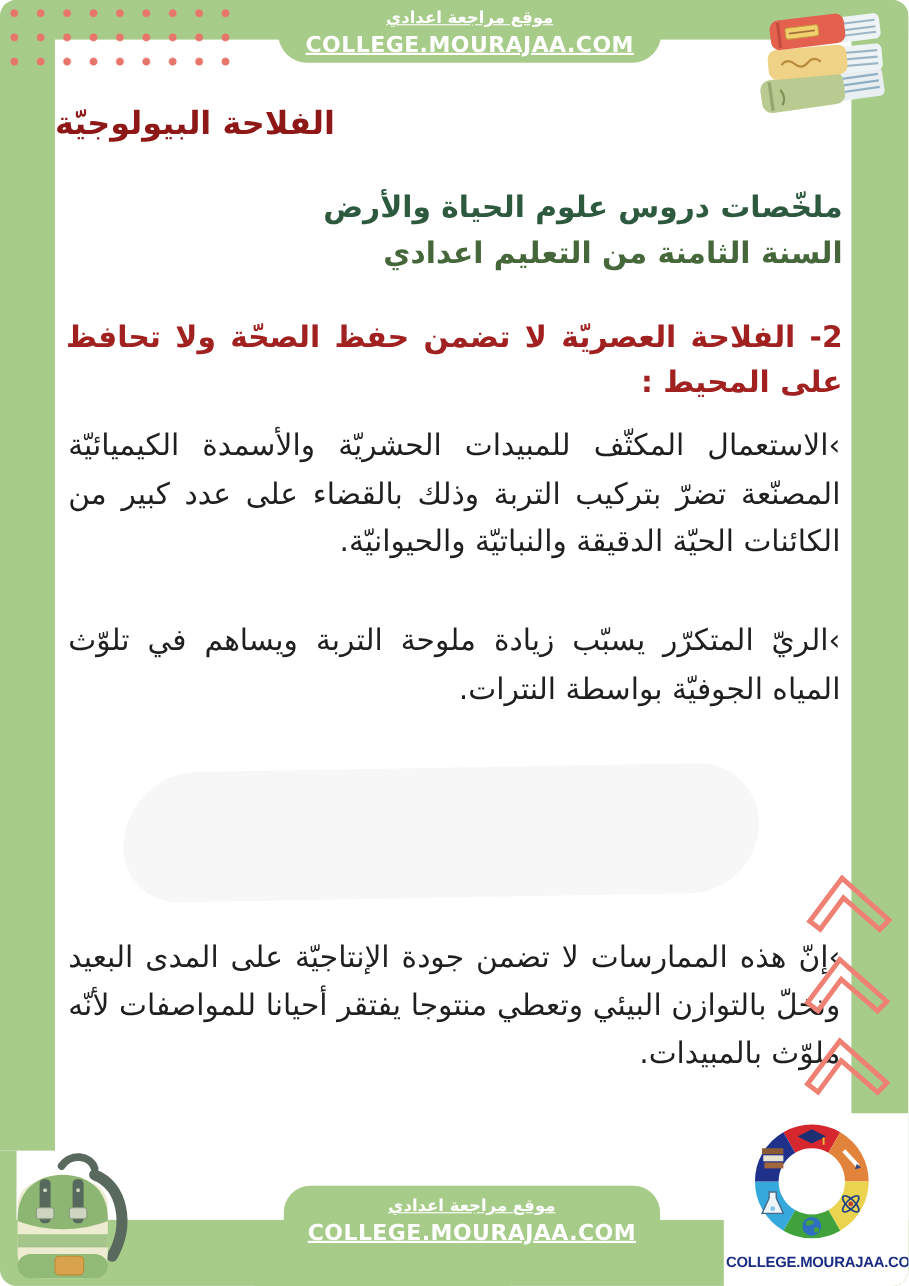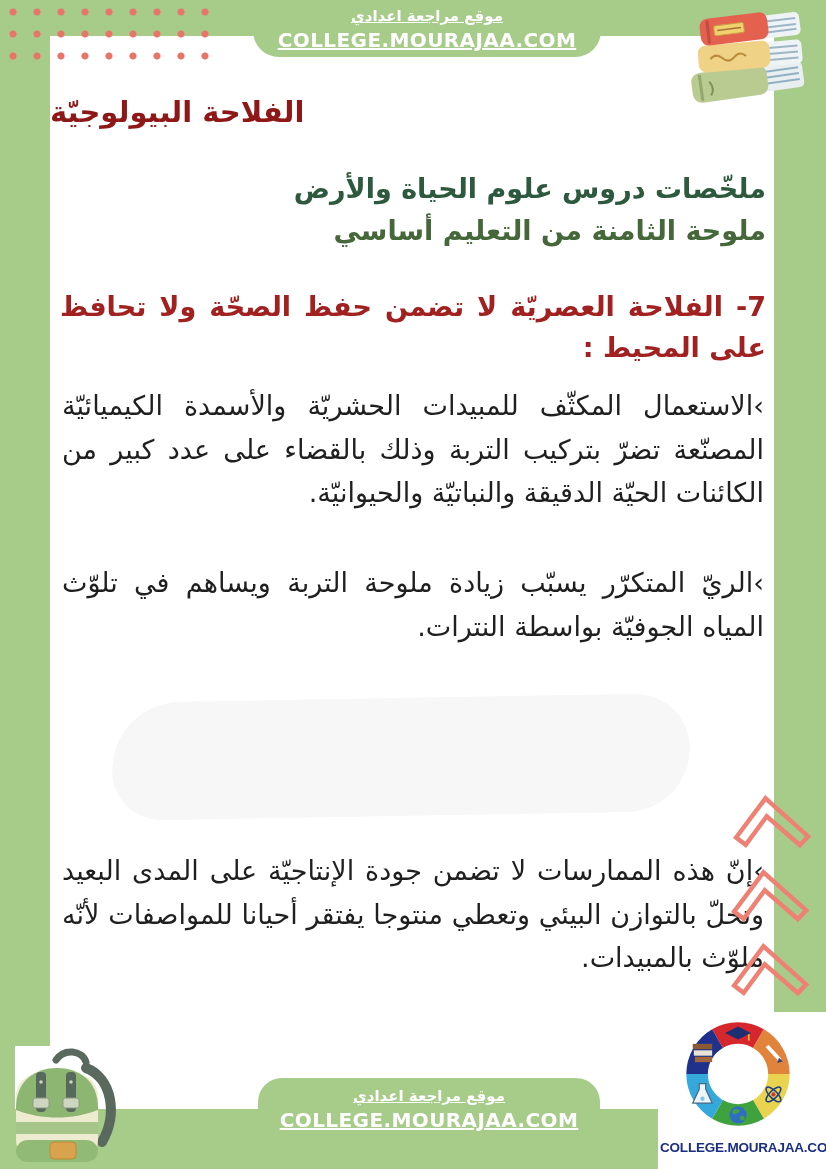--- a/index.html
+++ b/index.html
@@ -1,17 +1,17 @@
 <!DOCTYPE html>
 <html lang="ar"><head>
 <meta charset="utf-8">
 <style>
   html,body{margin:0;padding:0;}
   body{font-family:"DejaVu Sans","Liberation Sans",sans-serif;}
-  .page{position:relative;width:826px;height:1169px;background:#ffffff;overflow:hidden;}
+  .page{position:relative;width:826px;height:1169px;background:#ffffff;overflow:hidden;border-radius:15px;}
 
   
   .frame{position:absolute;background:#a7cc8a;}
   .frame-top{left:0;top:0;width:826px;height:36px;}
   .frame-left{left:0;top:0;width:50px;height:1046px;}
   .frame-left-thin{left:0;top:1046px;width:15px;height:70px;}
   .frame-right{left:774px;top:0;width:52px;height:1169px;}
   .frame-bottom{left:0;top:1109px;width:826px;height:60px;}
 
   
@@ -111,24 +111,24 @@
         <path d="M22,12 v23" stroke="#c24c3e" stroke-width="3"></path>
         <rect x="28" y="18" width="30" height="10" rx="2" fill="#f1d06e" stroke="#c8a13e"></rect>
         <path d="M31,23 h24" stroke="#a5713a" stroke-width="1.5"></path>
       </g>
     </svg>
   </div>
 
   <h1 class="title-main">الفلاحة البيولوجيّة</h1>
   <div class="subtitles">
     <div class="subtitle1">ملخّصات دروس علوم الحياة والأرض</div>
-    <div class="subtitle2">ملوحة الثامنة من التعليم أساسي</div>
-  </div>
-
-  <div class="section-heading">7- الفلاحة العصريّة لا تضمن حفظ الصحّة ولا تحافظ على المحيط :</div>
+    <div class="subtitle2">السنة الثامنة من التعليم اعدادي</div>
+  </div>
+
+  <div class="section-heading">2- الفلاحة العصريّة لا تضمن حفظ الصحّة ولا تحافظ على المحيط :</div>
 
   <div class="para para-1">
     <span class="bullet">‹</span><span>الاستعمال المكثّف للمبيدات الحشريّة والأسمدة الكيميائيّة المصنّعة تضرّ بتركيب التربة وذلك بالقضاء على عدد كبير من الكائنات الحيّة الدقيقة والنباتيّة والحيوانيّة.</span>
   </div>
   <div class="para para-2">
     <span class="bullet">‹</span><span>الريّ المتكرّر يسبّب زيادة ملوحة التربة ويساهم في تلوّث المياه الجوفيّة بواسطة النترات.</span>
   </div>
   <div class="para para-3">
     <span class="bullet">‹</span><span>إنّ هذه الممارسات لا تضمن جودة الإنتاجيّة على المدى البعيد وتخلّ بالتوازن البيئي وتعطي منتوجا يفتقر أحيانا للمواصفات لأنّه ملوّث بالمبيدات.</span>
   </div>

